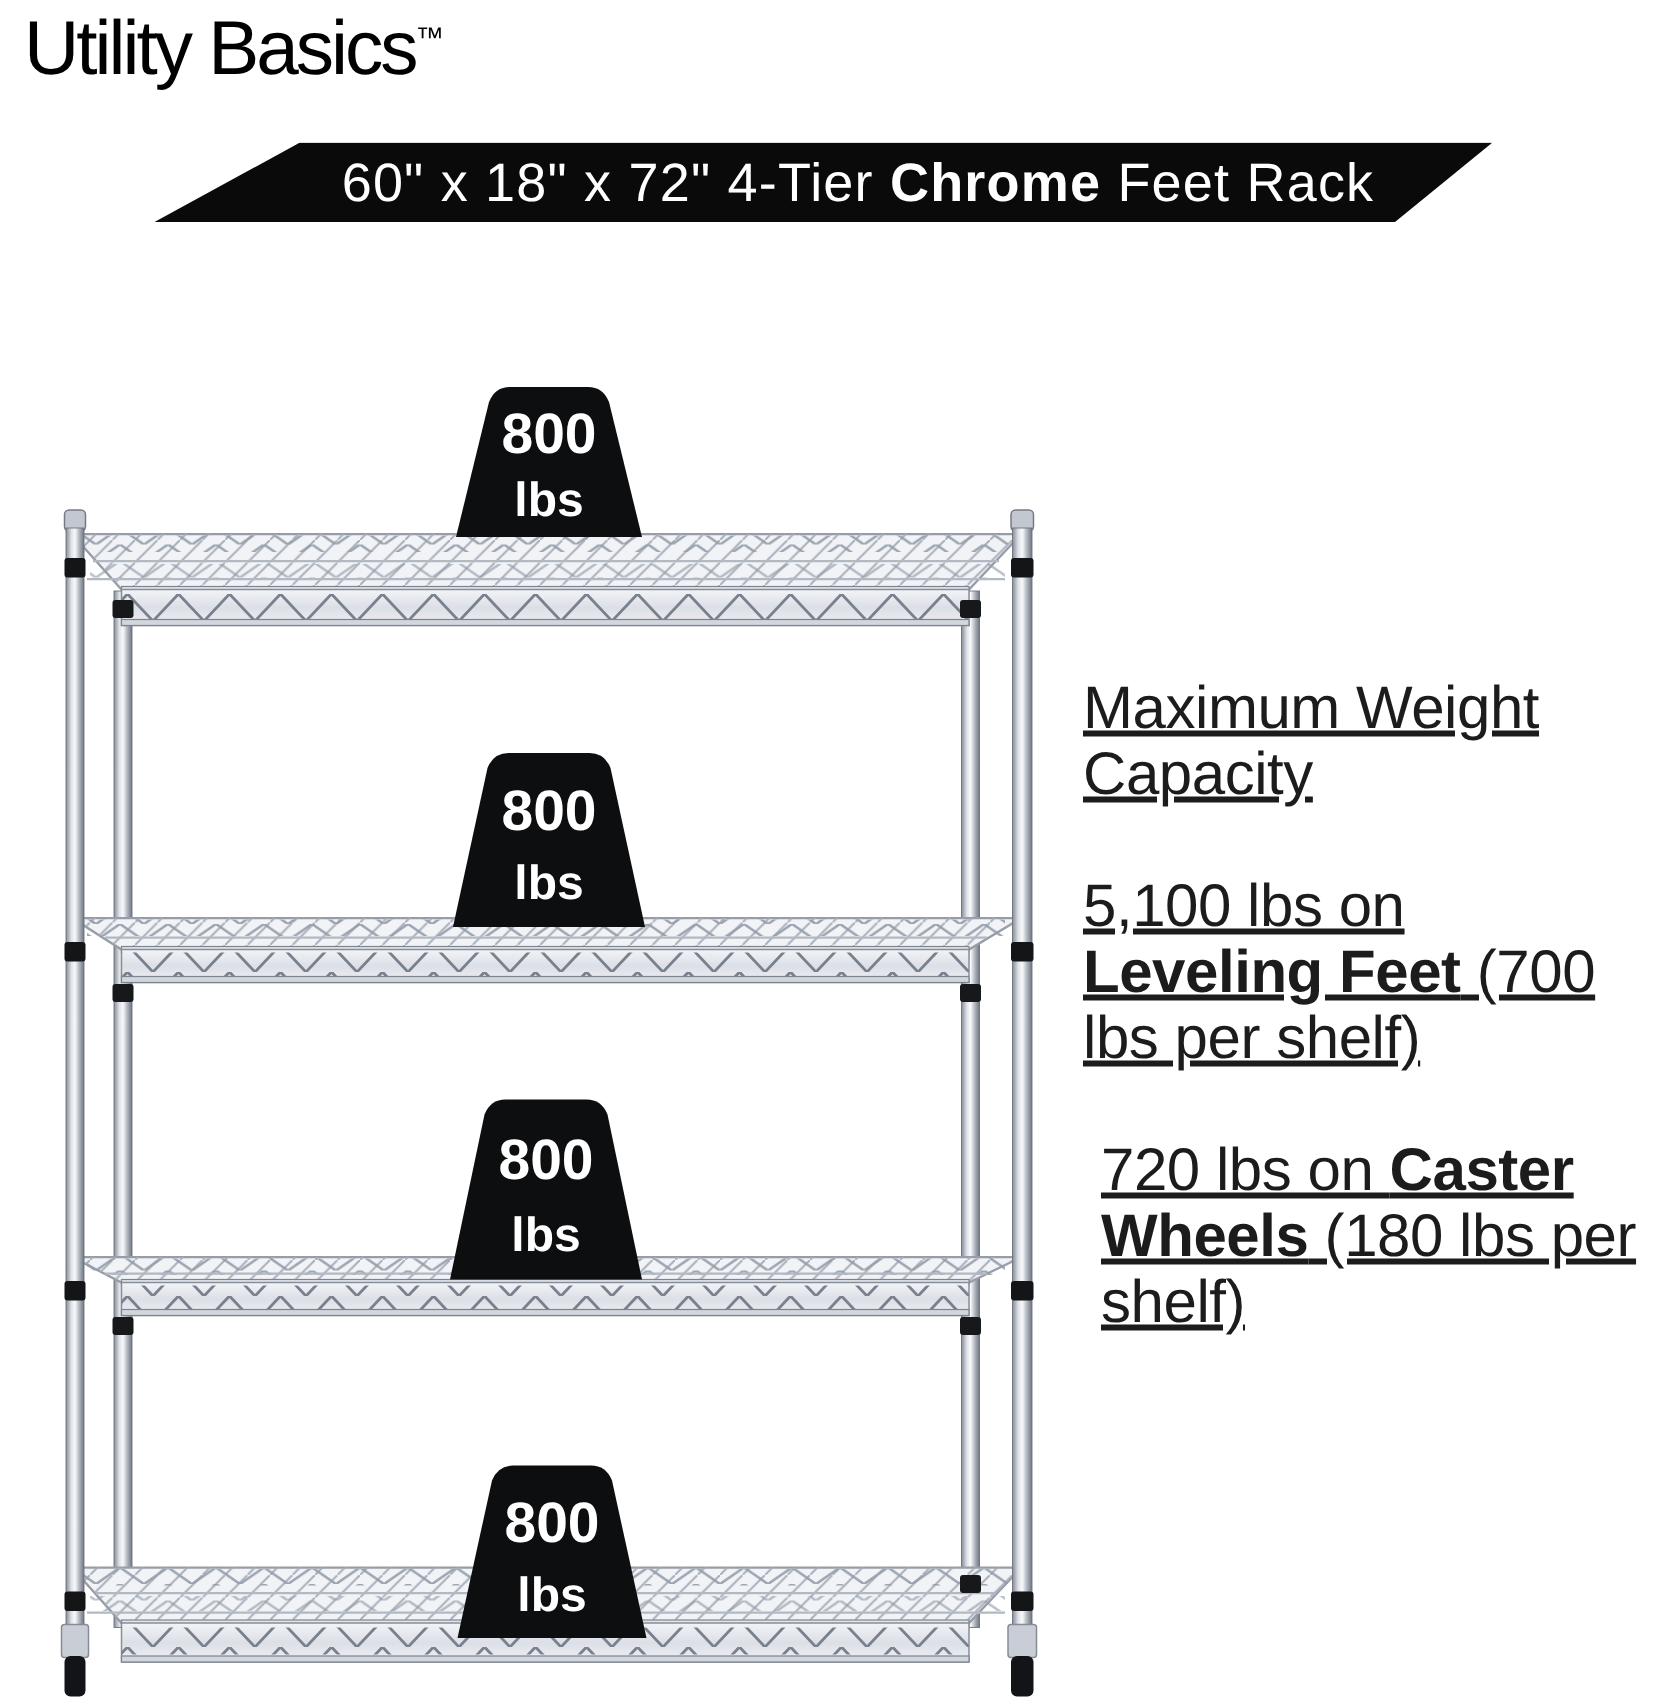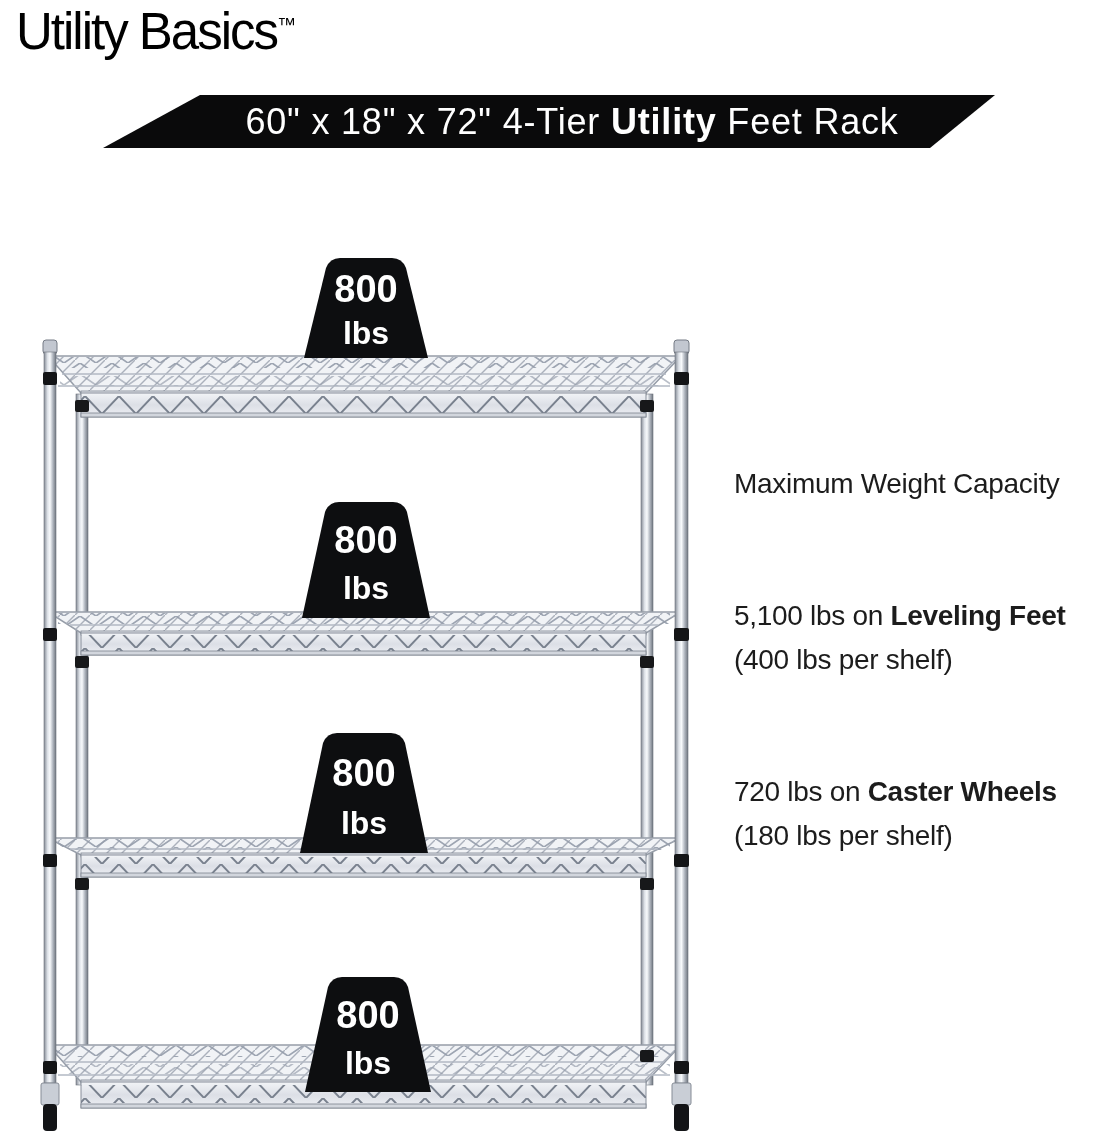--- a/index.html
+++ b/index.html
@@ -15,23 +15,23 @@
   .banner{position:absolute;left:103px;top:95px;width:892px;height:53px;
           background:#0a0a0b;
           clip-path:polygon(97px 0, 100% 0, 827px 100%, 0 100%);
           display:flex;align-items:center;justify-content:center;
           padding-left:46px;box-sizing:border-box;}
   .banner-text{color:#ffffff;font-size:36px;letter-spacing:.8px;white-space:nowrap;}
   .banner-text b{font-weight:700;}
 
   
   .details{position:absolute;left:722px;top:450px;width:380px;}
-  .details p{margin:12px;font-size:28px;line-height:44px;letter-spacing:-.3px;}
+  .details p{margin:0;font-size:40px;line-height:44px;letter-spacing:-.3px;text-decoration:underline;}
   .details .p2{position:absolute;top:132px;left:0;width:372px;}
-  .details .p3{position:absolute;top:308px;left:0;width:372px;}
+  .details .p3{position:absolute;top:308px;left:12px;width:372px;}
   .details b{font-weight:700;}
 
   .rack-svg{position:absolute;left:0;top:0;z-index:0;}
   .overlay{z-index:2;}
 </style>
 </head>
 <body>
 
 <svg class="rack-svg" width="1120" height="1138" viewBox="0 0 1120 1138">
   <defs>
@@ -173,25 +173,25 @@
     </g>
   </g>
 </svg>
 
 <div class="brand overlay">
   <span>Utility Basics</span><sup>™</sup>
 </div>
 
 <div class="banner overlay">
   <div class="banner-text">
-    <span>60" x 18" x 72" 4-Tier </span><b>Utility</b><span> Feet Rack</span>
+    <span>60" x 18" x 72" 4-Tier </span><b>Chrome</b><span> Feet Rack</span>
   </div>
 </div>
 
 <div class="details overlay">
   <p class="p1">Maximum Weight Capacity</p>
   <p class="p2">
-    <span>5,100 lbs on </span><b>Leveling Feet</b><span> (400 lbs per shelf)</span>
+    <span>5,100 lbs on </span><b>Leveling Feet</b><span> (700 lbs per shelf)</span>
   </p>
   <p class="p3">
     <span>720 lbs on </span><b>Caster Wheels</b><span> (180 lbs per shelf)</span>
   </p>
 </div>
 
 </body></html>

